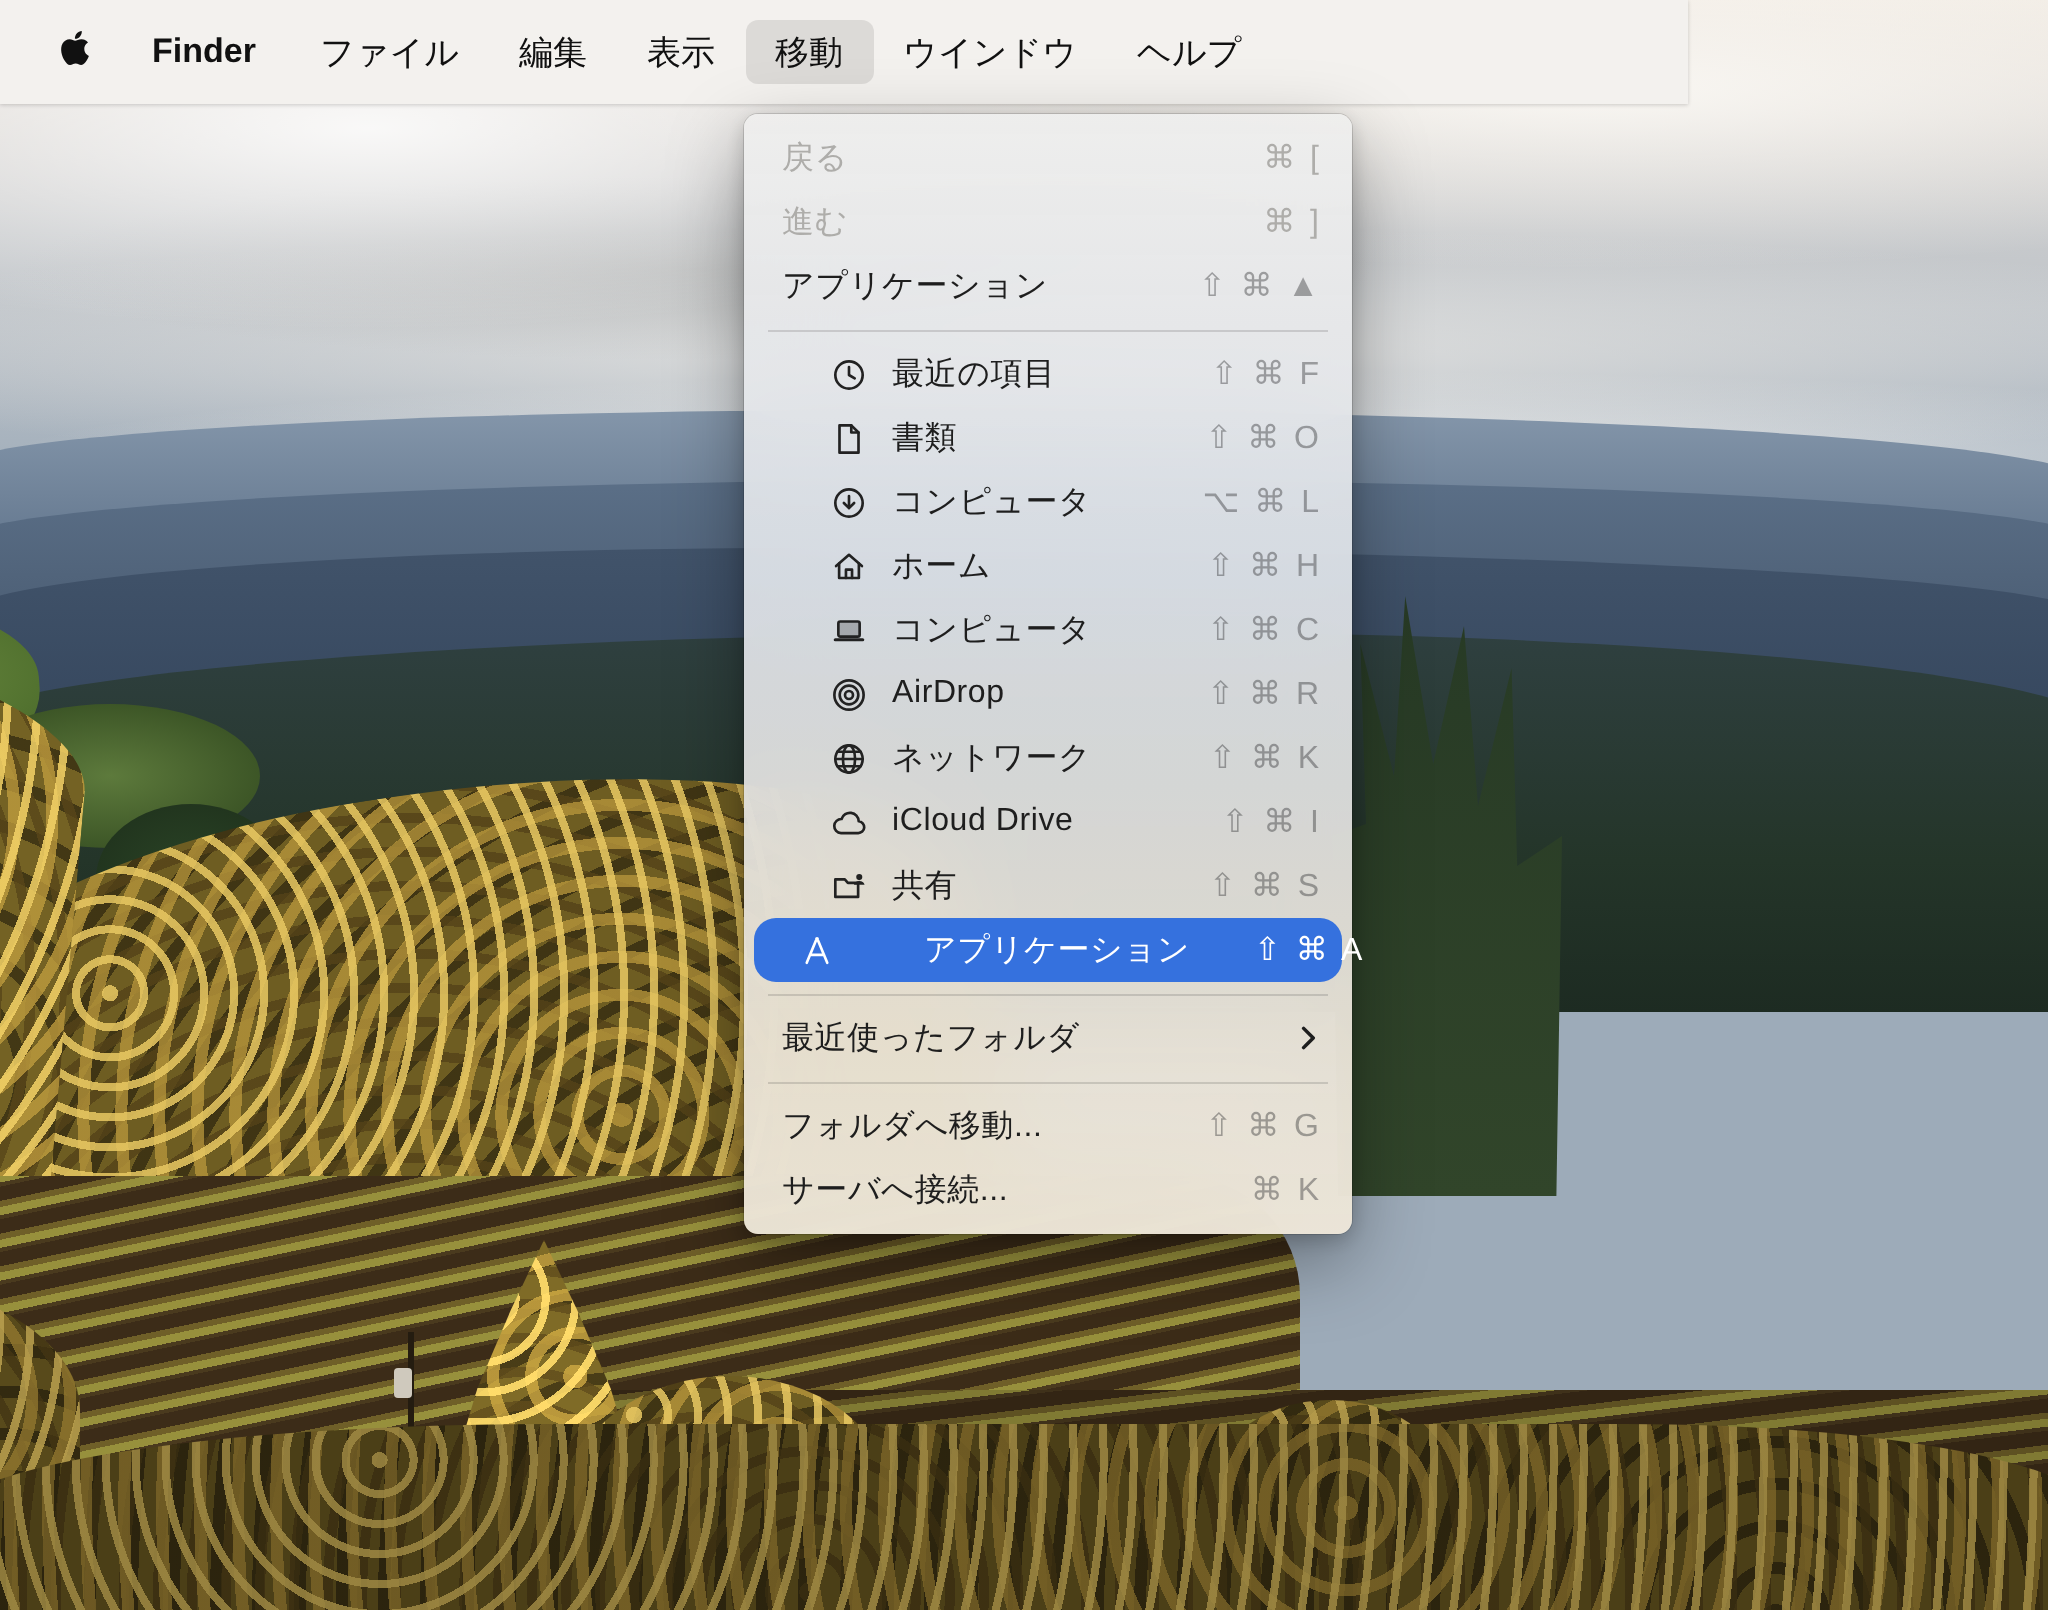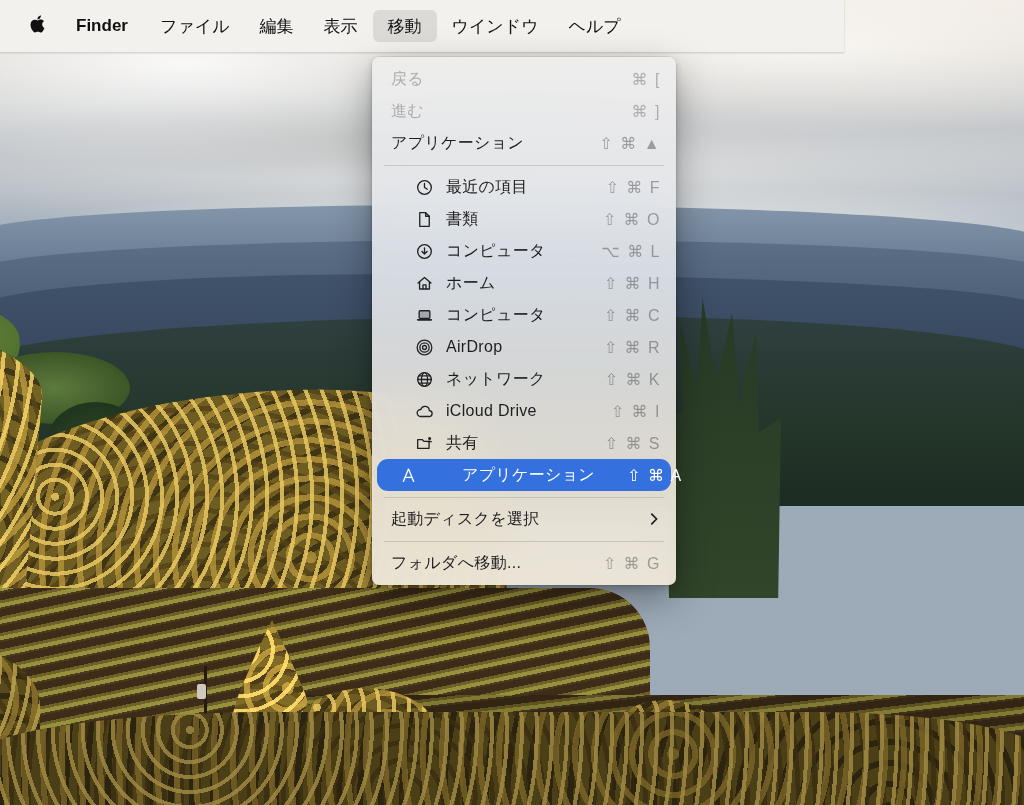--- a/index.html
+++ b/index.html
@@ -255,29 +255,33 @@
             <circle cx="10" cy="3.6" r="1" fill="currentColor" stroke="none"></circle>
           </svg>
         </span>
       <span class="lbl">アプリケーション</span>
       <span class="sc">⇧ ⌘ A</span>
     </div>
 
     <div class="sep"></div>
 
     <div class="mi">
-      <span class="lbl">起動ディスクを選択</span>
+      <span class="lbl">最近使ったフォルダ</span>
       <span class="chev">
           <svg viewBox="0 0 16 16">
             <path d="M5.5 2.5 11 8l-5.5 5.5"></path>
           </svg>
         </span>
     </div>
 
     <div class="sep"></div>
 
     <div class="mi">
       <span class="lbl">フォルダへ移動...</span>
       <span class="sc">⇧ ⌘ G</span>
     </div>
+    <div class="mi">
+      <span class="lbl">サーバへ接続...</span>
+      <span class="sc">⌘ K</span>
+    </div>
 
   </nav>
 </div>
 
 </body></html>

